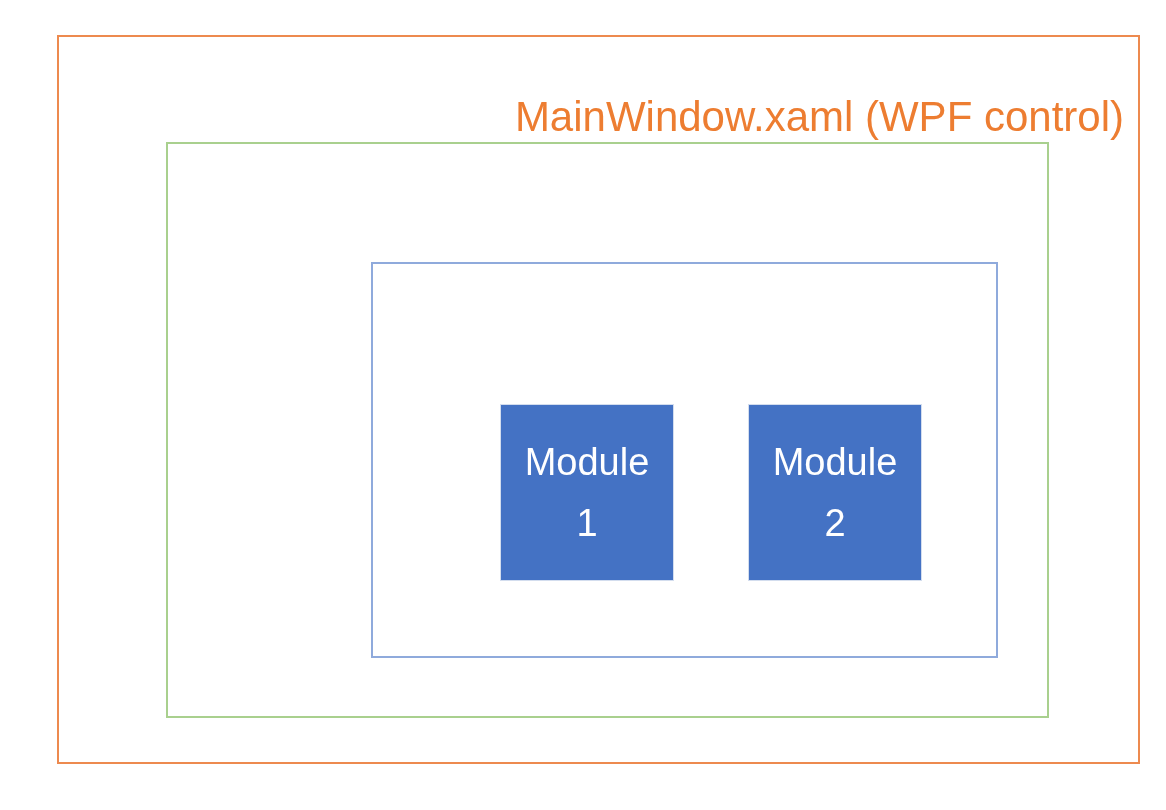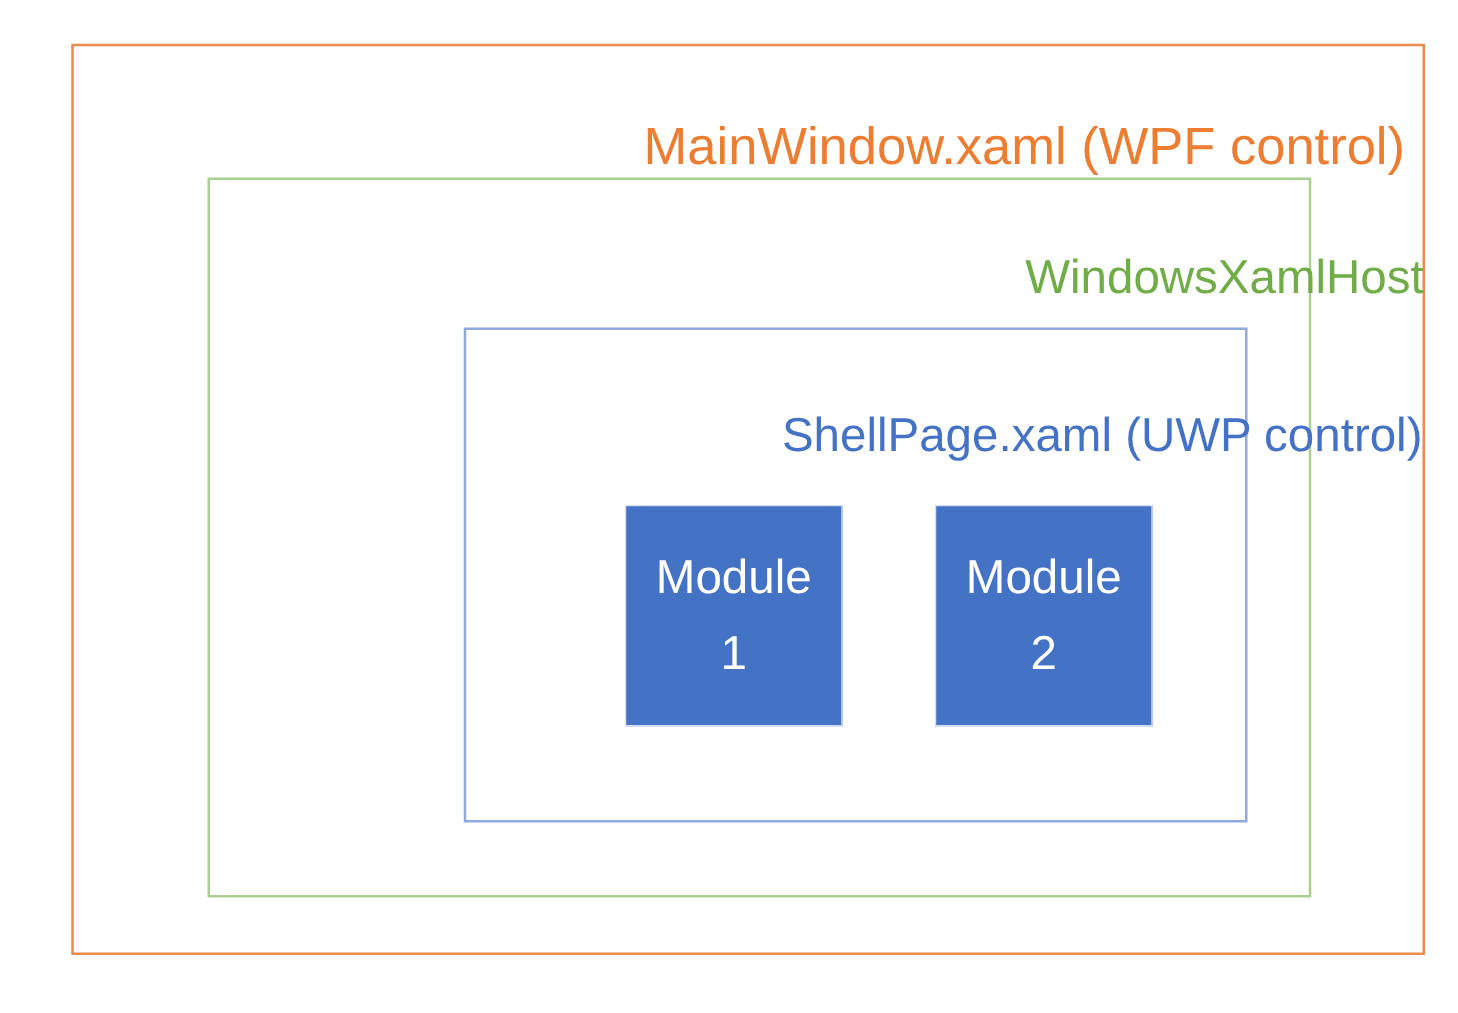--- a/index.html
+++ b/index.html
@@ -117,24 +117,22 @@
 </style>
 </head>
 <body>
 
 <div id="diagram-canvas">
 
   <div class="box-outer"></div>
   <div class="container-label label-outer">MainWindow.xaml (WPF control)</div>
 
   <div class="box-middle"></div>
-  <div class="container-label label-middle">WindowsXamlHost</div>
 
   <div class="box-inner"></div>
-  <div class="container-label label-inner">ShellPage.xaml (UWP control)</div>
 
   <div class="module-block module-1">
     <span class="module-name">Module</span>
     <span class="module-number">1</span>
   </div>
 
   <div class="module-block module-2">
     <span class="module-name">Module</span>
     <span class="module-number">2</span>
   </div>

